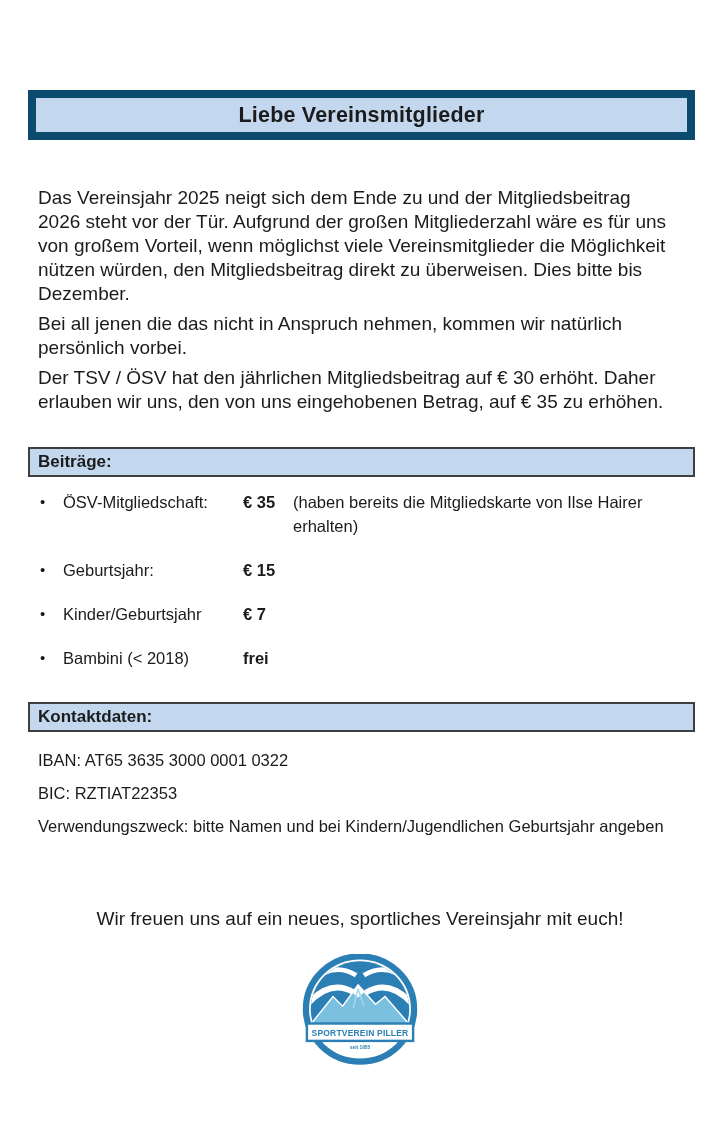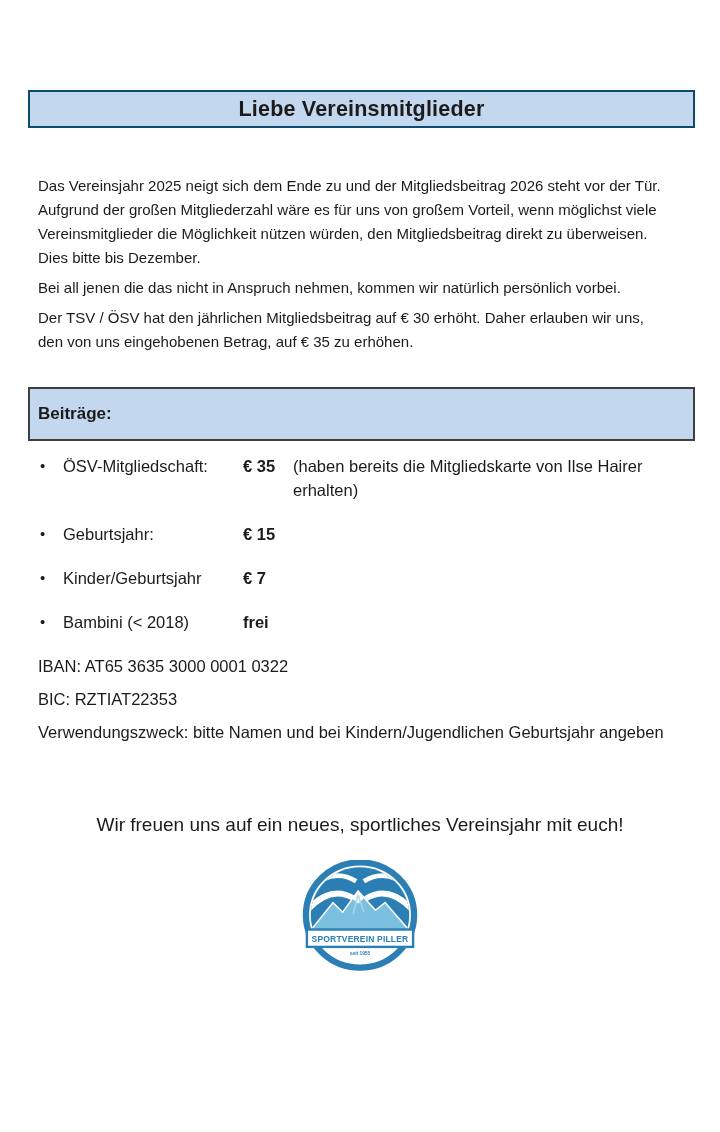--- a/index.html
+++ b/index.html
@@ -18,45 +18,45 @@
   .page {
     position: relative;
     width: 720px;
     height: 1132px;
     background: #ffffff;
   }
   .title-box {
     margin: 90px 25px 0 28px;
     height: 34px;
     background: #c3d7ee;
-    border: 2px solid #0c4a6e;
+    border: 8px solid #0c4a6e;
     display: flex;
     align-items: center;
     justify-content: center;
     font-size: 21.5px;
     font-weight: bold;
     letter-spacing: 0.2px;
   }
   .content {
     margin-left: 38px;
     width: 630px;
   }
   .body-para {
     margin: 0 0 6px 0;
-    font-size: 15px;
+    font-size: 19px;
     line-height: 24px;
   }
   .body-para.first {
     margin-top: 46px;
   }
   .section-bar {
     margin: 33px 25px 0 28px;
     background: #c3d7ee;
     border: 2px solid #3f3f3f;
-    padding: 14px 8px;
+    padding: 2px 8px;
     font-size: 17px;
     font-weight: bold;
     line-height: 22px;
   }
   .section-bar.contact-bar {
     margin-top: 32px;
   }
   .fee-list {
     margin: 13px 25px 0 38px;
   }
@@ -152,20 +152,23 @@
 
     <div class="fee-row">
       <span class="bullet">•</span>
       <span class="fee-label">Bambini (&lt; 2018)</span>
       <span class="fee-amount">frei</span>
       <span class="fee-note"></span>
     </div>
 
   </div>
 
+  <div class="section-bar contact-bar">
+    <span>Kontaktdaten:</span>
+  </div>
 
   <div class="content contact-lines">
     <p class="contact-line">IBAN: AT65 3635 3000 0001 0322</p>
     <p class="contact-line">BIC: RZTIAT22353</p>
     <p class="contact-line">Verwendungszweck: bitte Namen und bei Kindern/Jugendlichen Geburtsjahr angeben</p>
   </div>
 
   <div class="closing-line">Wir freuen uns auf ein neues, sportliches Vereinsjahr mit euch!</div>
 
   <div class="logo-wrap">

